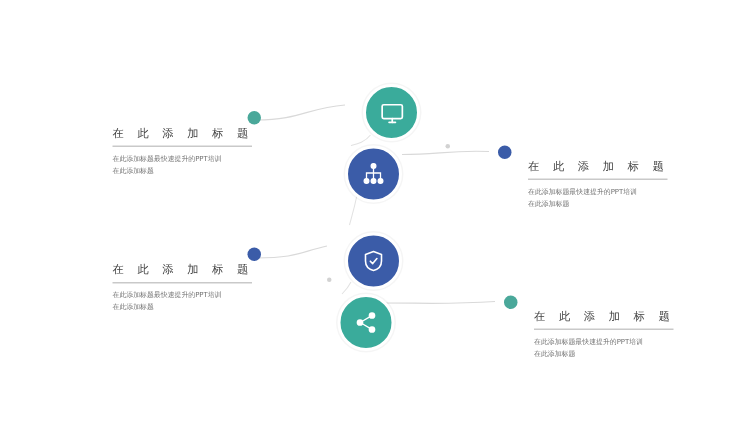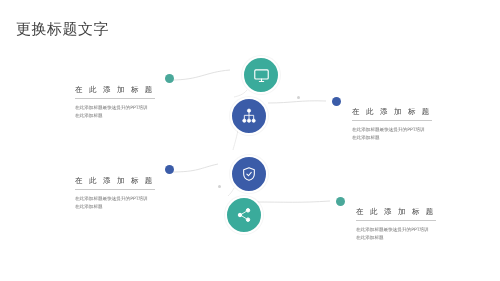--- a/index.html
+++ b/index.html
@@ -47,21 +47,21 @@
 
   
   .txt-block {
     position: absolute;
     width: 120px;
   }
   .txt-block .head {
     font-size: 7.5px;
     color: #444444;
     letter-spacing: 2.3px;
-    font-family: Liberation Serif, serif;
+    font-family: Liberation Mono, monospace;
     white-space: nowrap;
     padding-bottom: 3px;
     border-bottom: 1px solid #c9c9c9;
     display: inline-block;
   }
   .txt-block .body {
     margin-top: 5px;
     font-size: 4.6px;
     line-height: 1.75;
     color: #6f6f6f;
@@ -84,21 +84,20 @@
     left: 0; top: 0;
     width: 500px; height: 281px;
     pointer-events: none;
   }
 </style>
 </head>
 <body>
 
 <div class="slide">
 
-  <div class="slide-title">更换标题文字</div>
 
   <svg class="connectors" viewBox="0 0 500 281">
     <path d="M171 80 C 200 80, 205 72, 230 70" stroke="#d9d9d9" stroke-width="0.8" fill="none"></path>
     <path d="M268 103 C 292 103, 300 100, 326 101" stroke="#d9d9d9" stroke-width="0.8" fill="none"></path>
     <path d="M171 172 C 198 172, 200 168, 218 164" stroke="#d9d9d9" stroke-width="0.8" fill="none"></path>
     <path d="M254 202 C 285 202, 300 203, 330 201" stroke="#d9d9d9" stroke-width="0.8" fill="none"></path>
     <path d="M247 90 C 243 95, 238 96, 234 97" stroke="#e2e2e2" stroke-width="0.7" fill="none"></path>
     <path d="M238 130 C 236 140, 234 146, 233 150" stroke="#e2e2e2" stroke-width="0.7" fill="none"></path>
     <path d="M234 188 C 232 192, 230 194, 228 196" stroke="#e2e2e2" stroke-width="0.7" fill="none"></path>
   </svg>

